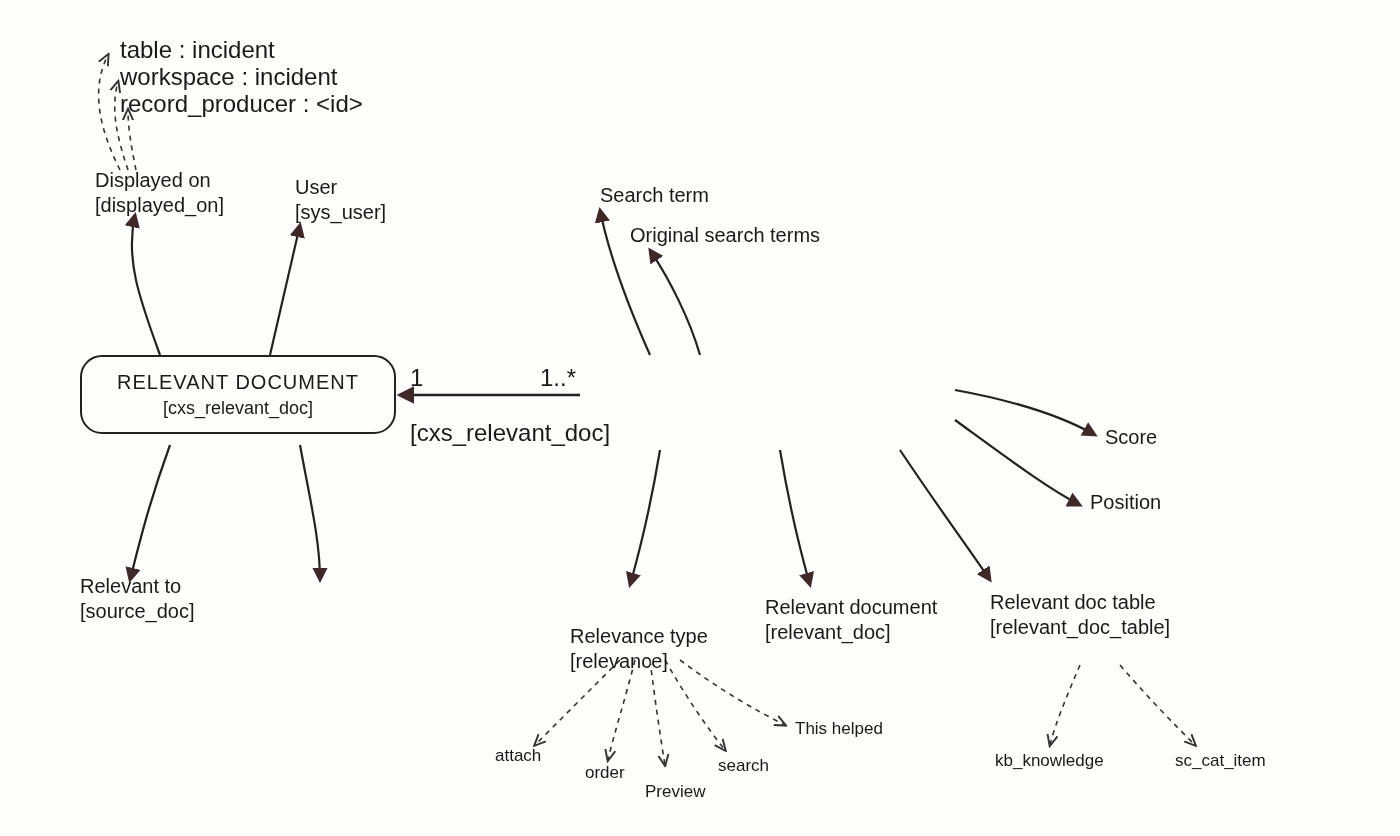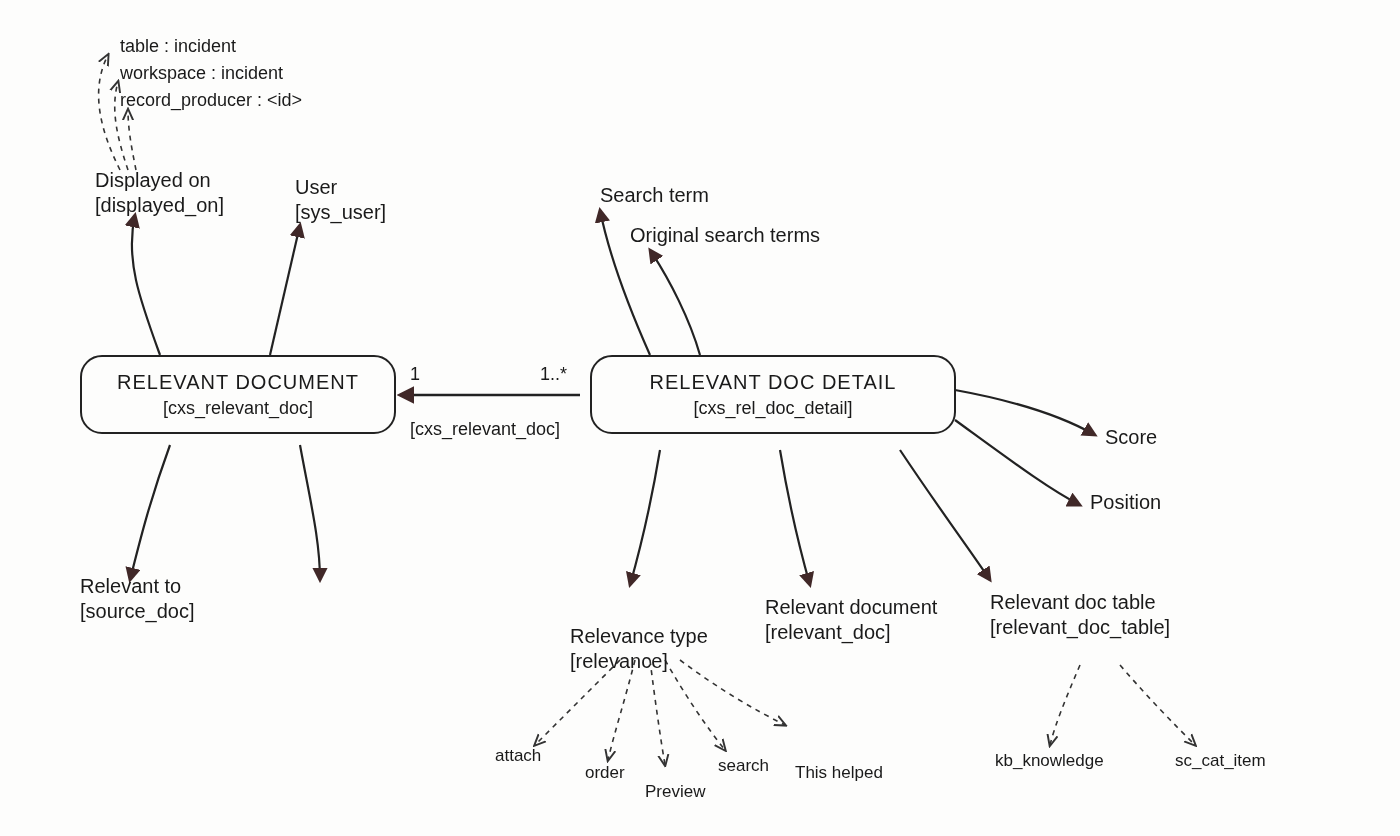--- a/index.html
+++ b/index.html
@@ -41,21 +41,21 @@
     font-size: 18px;
     margin-top: 2px;
   }
   .label {
     position: absolute;
     font-size: 20px;
     line-height: 1.25;
     white-space: nowrap;
   }
   .small {
-    font-size: 18px;
+    font-size: 24px;
     text-align: center;
   }
   .tiny {
     font-size: 17px;
   }
 </style>
 </head>
 <body>
 <div class="stage">
 
@@ -99,24 +99,20 @@
 
   <path d="M 1080 665 C 1065 700, 1055 725, 1050 745" stroke="#333" stroke-width="1.6" fill="none" stroke-dasharray="5 5" marker-end="url(#openarrow)"></path>
   <path d="M 1120 665 C 1150 700, 1175 725, 1195 745" stroke="#333" stroke-width="1.6" fill="none" stroke-dasharray="5 5" marker-end="url(#openarrow)"></path>
 </svg>
 
 <div class="node" style="left:80px; top:355px; width:280px;">
   <div class="title">RELEVANT DOCUMENT</div>
   <div class="sub">[cxs_relevant_doc]</div>
 </div>
 
-<div class="node" style="left:590px; top:355px; width:330px;">
-  <div class="title">RELEVANT DOC DETAIL</div>
-  <div class="sub">[cxs_rel_doc_detail]</div>
-</div>
 
 <div class="label small" style="left:410px; top:363px;">1</div>
 <div class="label small" style="left:540px; top:363px;">1..*</div>
 <div class="label small" style="left:410px; top:418px;">[cxs_relevant_doc]</div>
 
 <div class="label small" style="left:120px; top:35px;">table : incident</div>
 <div class="label small" style="left:120px; top:62px;">workspace : incident</div>
 <div class="label small" style="left:120px; top:89px;">record_producer : &lt;id&gt;</div>
 
 <div class="label" style="left:95px; top:168px;">
@@ -149,18 +145,18 @@
 </div>
 <div class="label" style="left:990px; top:590px;">
   <span>Relevant doc table</span><br>
   <span>[relevant_doc_table]</span>
 </div>
 
 <div class="label tiny" style="left:495px; top:745px;">attach</div>
 <div class="label tiny" style="left:585px; top:762px;">order</div>
 <div class="label tiny" style="left:645px; top:770px;margin-top:11px;">Preview</div>
 <div class="label tiny" style="left:718px; top:755px;">search</div>
-<div class="label tiny" style="left:795px; top:718px;margin-top:44px;">This helped</div>
+<div class="label tiny" style="left:795px; top:718px;">This helped</div>
 
 <div class="label tiny" style="left:995px; top:750px;">kb_knowledge</div>
 <div class="label tiny" style="left:1175px; top:750px;">sc_cat_item</div>
 
 </div>
 
 </body></html>

